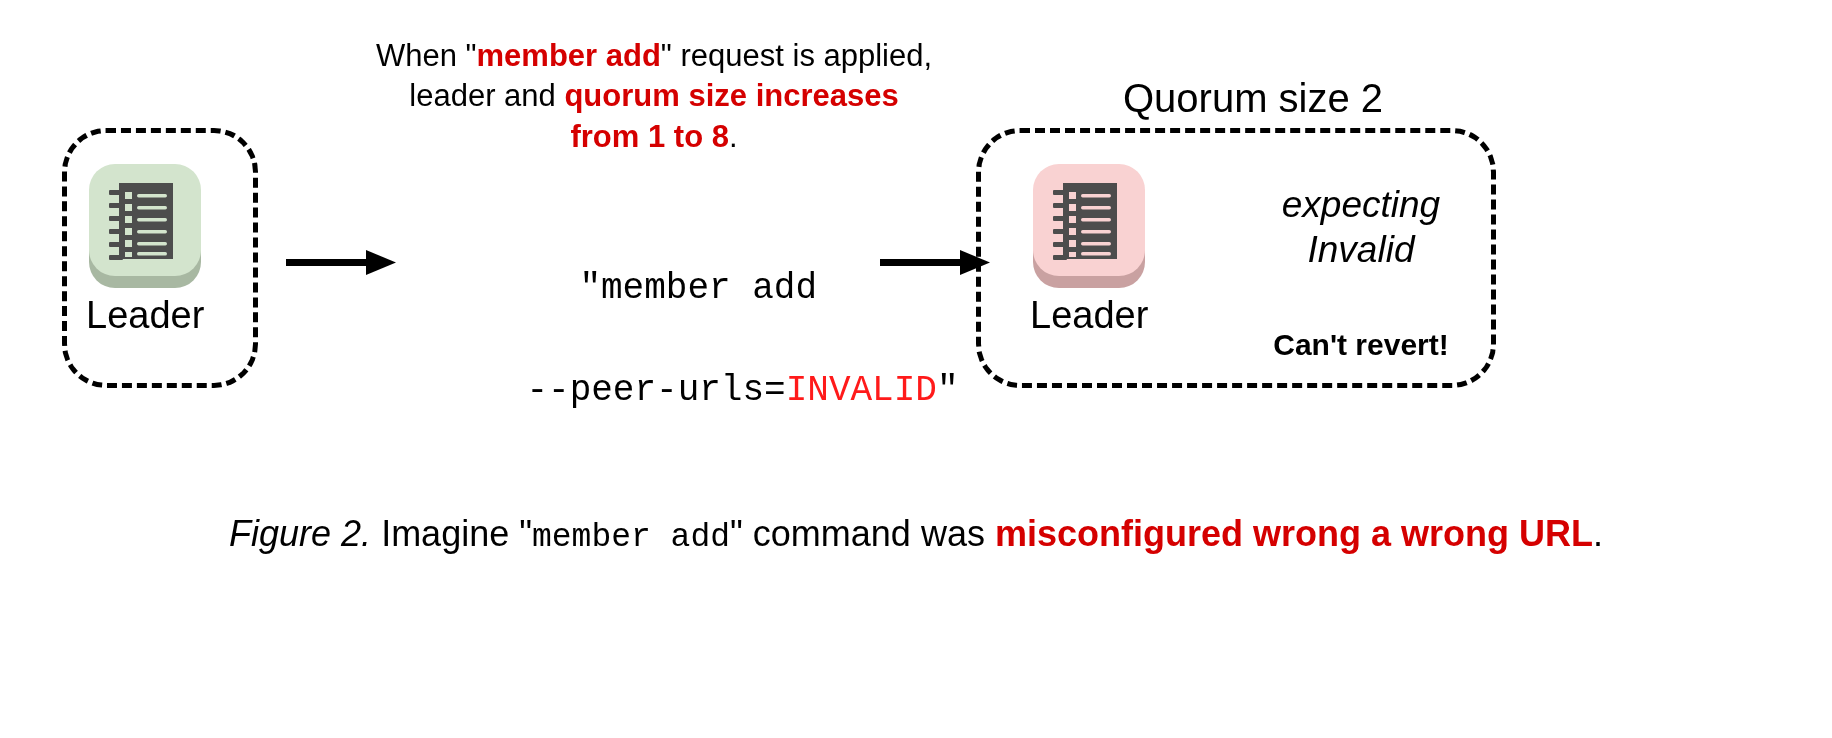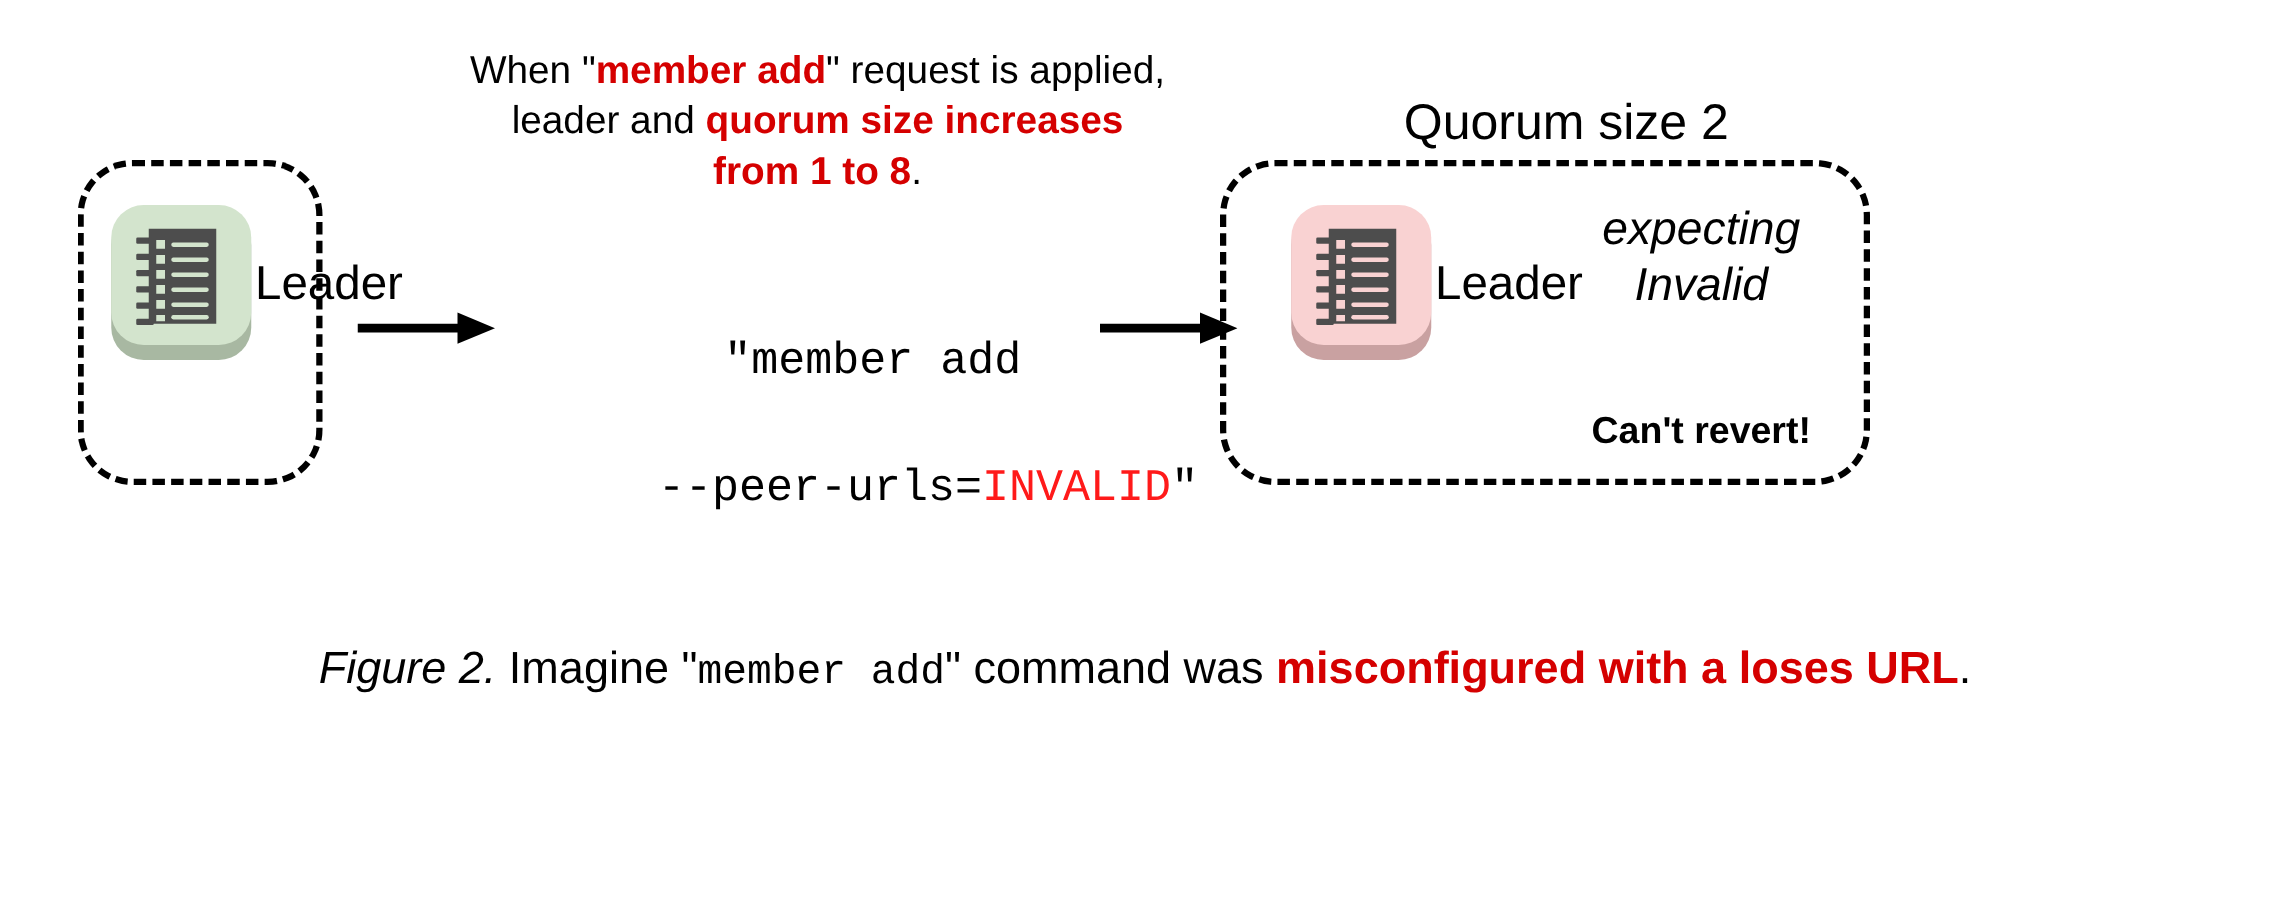--- a/index.html
+++ b/index.html
@@ -40,22 +40,22 @@
     box-sizing: border-box;
     background: transparent;
   }
   #cluster-box-left  { left: 62px;  top: 128px; width: 196px; height: 260px; }
   #cluster-box-right { left: 976px; top: 128px; width: 520px; height: 260px; }
 
   
   .node {
     position: absolute;
     display: flex;
-    flex-direction: row;
-    align-items: center;
+    flex-direction: column;
+    align-items: flex-start;
   }
   #node-left  { left: 86px;  top: 158px; }
   #node-right { left: 1030px; top: 158px; }
 
   .node-icon-wrap {
     position: relative;
     width: 118px;
     height: 130px;
   }
   .node-icon-shadow {
@@ -81,21 +81,21 @@
     line-height: 1;
     margin-top: 8px;
     color: #000;
     white-space: nowrap;
   }
 
   
   #follower-note {
     position: absolute;
     left: 1236px;
-    top: 160px;
+    top: 182px;
     width: 250px;
     text-align: center;
     font-style: italic;
     font-size: 37px;
     line-height: 1.22;
     color: #000;
   }
   #cant-revert {
     position: absolute;
     left: 1236px;
@@ -269,16 +269,16 @@
   </div>
 
   <div id="follower-note">
     <span class="cap-line">expecting</span>
     <span class="cap-line">Invalid</span>
   </div>
 
   <div id="cant-revert">Can't revert!</div>
 
   <div id="figure-caption">
-    <span class="cap-line"><span class="figlabel">Figure 2.</span><span> Imagine "</span><span class="mono">member add</span><span>" command was </span><span class="hl">misconfigured with a loses URL</span><span>.</span></span>
+    <span class="cap-line"><span class="figlabel">Figure 2.</span><span> Imagine "</span><span class="mono">member add</span><span>" command was </span><span class="hl">misconfigured wrong a wrong URL</span><span>.</span></span>
   </div>
 
 </div>
 
 </body></html>

